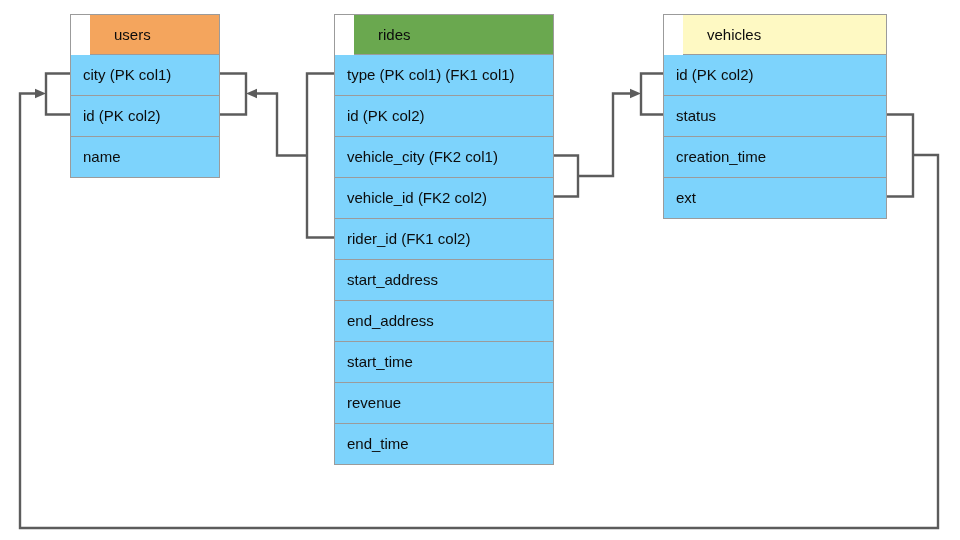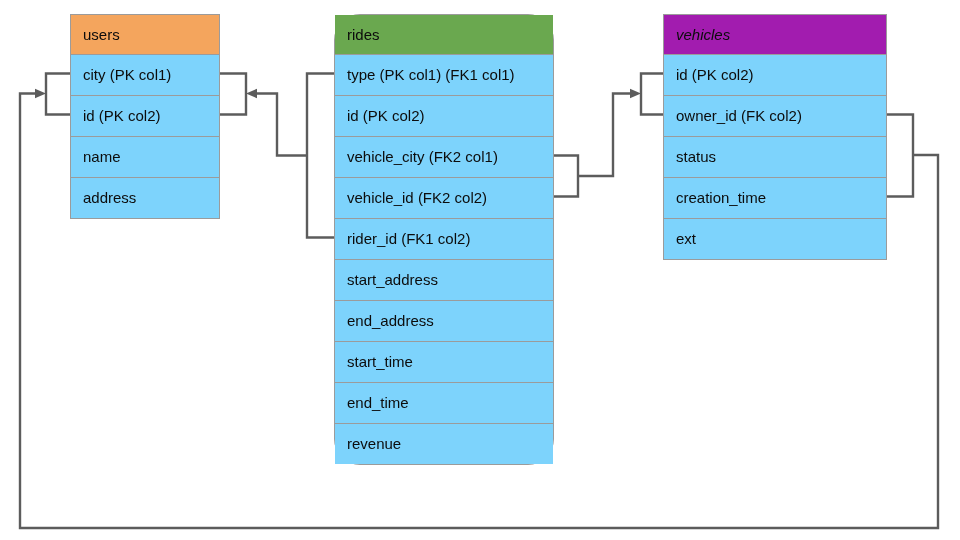--- a/index.html
+++ b/index.html
@@ -10,26 +10,26 @@
   .connectors { position:absolute; left:0; top:0; width:960px; height:540px; }
   .connectors path { fill:none; stroke:var(--conn,#5c5c5c); stroke-width:2.4; }
   .connectors polygon { fill:var(--conn,#5c5c5c); stroke:none; }
 
   .tbl {
     position:absolute; background:#ffffff;
     border:1px solid var(--tblborder,#9b9b9b);
     box-sizing:border-box; font-size:15px; color:#0c0c0c;
   }
   .t0 { left:70px;  top:14px; width:150px; }
-  .t1 { left:334px; top:14px; width:220px;border-radius:26px; }
+  .t1 { left:334px; top:14px; width:220px; }
   .t2 { left:663px; top:14px; width:224px; }
   .thead {
-    height:39px; line-height:39px; padding-left:12px;
+    height:39px; line-height:39px; padding-left:24px;
     border-bottom:1px solid var(--tblborder,#9b9b9b);
-    white-space:nowrap; overflow:hidden;
+    white-space:nowrap; overflow:hidden;margin-left:19px;
   }
   .trow {
     height:40px; line-height:40px; padding-left:12px;
     border-bottom:1px solid var(--tblborder,#9b9b9b);
     background:#7dd3fc; white-space:nowrap; overflow:hidden;
   }
   .trow:last-child { border-bottom:none; }
 </style>
 </head>
 <body>
@@ -59,48 +59,46 @@
   </svg>
 
   <div class="tbl t0">
     <div class="thead" style="background: rgb(244, 165, 93);">
       <span>users</span>
     </div>
     <div class="tbody">
         <div class="trow">city (PK col1)</div>
         <div class="trow">id (PK col2)</div>
         <div class="trow">name</div>
-        <div class="trow">address</div>
       </div>
   </div>
 
   <div class="tbl t1">
     <div class="thead" style="background: rgb(106, 168, 79);">
       <span>rides</span>
     </div>
     <div class="tbody">
         <div class="trow">type (PK col1) (FK1 col1)</div>
         <div class="trow">id (PK col2)</div>
         <div class="trow">vehicle_city (FK2 col1)</div>
         <div class="trow">vehicle_id (FK2 col2)</div>
         <div class="trow">rider_id (FK1 col2)</div>
         <div class="trow">start_address</div>
         <div class="trow">end_address</div>
         <div class="trow">start_time</div>
+        <div class="trow">revenue</div>
         <div class="trow">end_time</div>
-        <div class="trow">revenue</div>
       </div>
   </div>
 
   <div class="tbl t2">
-    <div class="thead" style="background: #a21caf; font-style: italic;">
+    <div class="thead" style="background: #fef9c3;">
       <span>vehicles</span>
     </div>
     <div class="tbody">
         <div class="trow">id (PK col2)</div>
-        <div class="trow">owner_id (FK col2)</div>
         <div class="trow">status</div>
         <div class="trow">creation_time</div>
         <div class="trow">ext</div>
       </div>
   </div>
 
 </div>
 
 </body></html>

